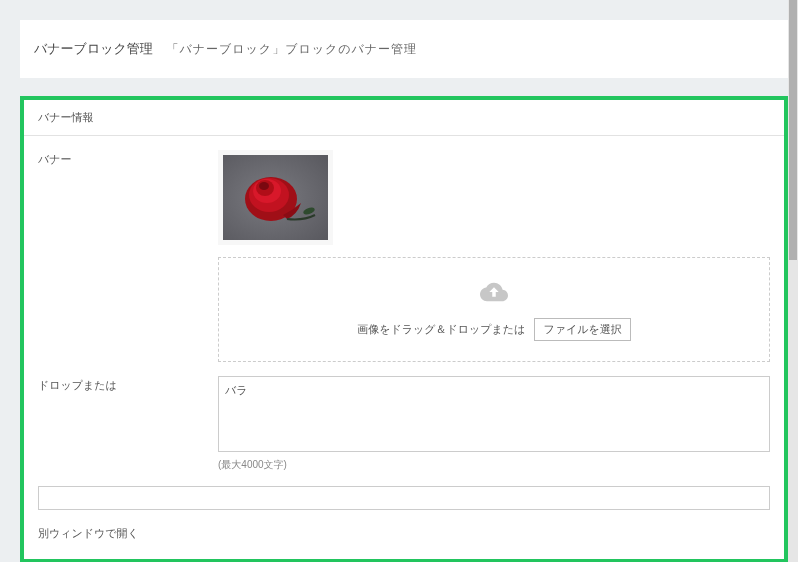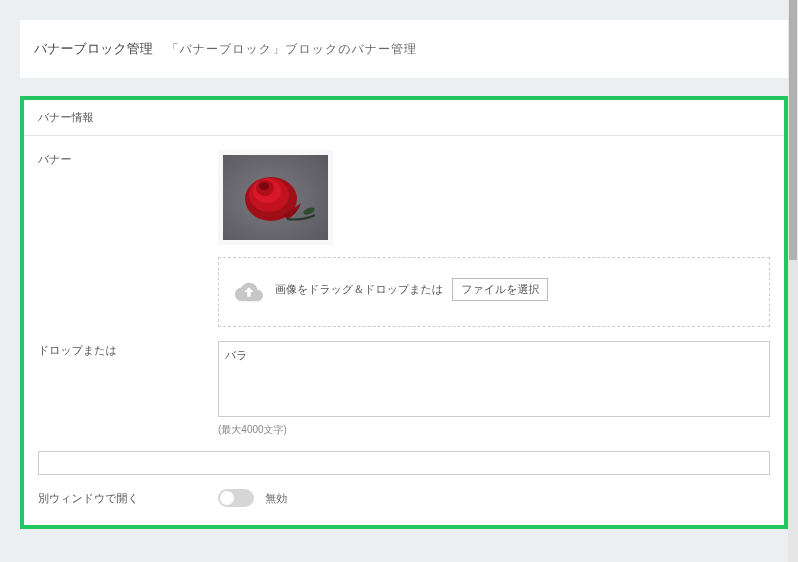--- a/index.html
+++ b/index.html
@@ -10,21 +10,21 @@
 .header-bar .h-sub { font-size: 12px; color: #666; margin-left: 10px; letter-spacing: 1px; }
 .panel { background: #fff; border: 4px solid #22c55e; }
 .panel-header { padding: 10px 14px; border-bottom: 1px solid #e2e2e2; font-size: 11px; color: #555; }
 .panel-body { padding: 14px; }
 .row { display: flex; align-items: flex-start; margin-bottom: 14px; }
 .row-label { flex: 0 0 180px; font-size: 11px; color: #555; padding-top: 2px; }
 .row-field { flex: 1; }
 .thumb-wrap { background: #f7f7f7; padding: 5px; display: inline-block; }
 .thumb { width: 105px; height: 85px; background: #6a6a6e; position: relative; overflow: hidden; }
 .rose-svg { width: 100%; height: 100%; display: block; }
-.dropzone { border: 1px dashed #ccc; margin-top: 12px; padding: 20px 16px; display: flex; align-items: flex-start; gap: 12px; }
+.dropzone { border: 1px dashed #ccc; margin-top: 12px; padding: 20px 16px; display: flex; align-items: center; gap: 12px; flex-direction: column; }
 .upload-icon { width: 28px; height: 28px; flex-shrink: 0; }
 .dz-text { font-size: 11px; color: #555; }
 .file-btn { display: inline-block; border: 1px solid #bbb; padding: 3px 8px; font-size: 11px; color: #555; background: #fff; margin-left: 6px; cursor: pointer; }
 textarea.caption { width: 100%; height: 76px; border: 1px solid #ccc; padding: 6px; font-size: 11px; color: #555; resize: none; font-family: inherit; }
 .hint { text-align: left; font-size: 10px; color: #888; margin-top: 3px; }
 input.url-input { width: 100%; height: 24px; border: 1px solid #ccc; padding: 0 6px; font-size: 11px; }
 .toggle { width: 36px; height: 18px; background: #d6d6d6; border-radius: 9px; position: relative; display: inline-block; vertical-align: middle; cursor: pointer; }
 .toggle::after { content: ""; position: absolute; width: 14px; height: 14px; background: #fff; border-radius: 50%; top: 2px; left: 2px; }
 .toggle-label { font-size: 11px; color: #666; margin-left: 8px; vertical-align: middle; }
 .scroll-track { position: absolute; right: 0; top: 0; width: 10px; height: 100%; background: #e6e6e6; }
@@ -91,24 +91,20 @@
       </div>
 
       <div class="row">
         <div class="row-field">
           <input type="text" class="url-input" value="" style="">
         </div>
       </div>
 
       <div class="row" style="margin-bottom:4px;">
         <div class="row-label">別ウィンドウで開く</div>
-        <div class="row-field">
-          <span class="toggle"></span>
-          <span class="toggle-label">無効</span>
-        </div>
       </div>
 
     </div>
   </div>
 </div>
 
 <div class="scroll-track">
   <div class="scroll-thumb"></div>
 </div>
 

